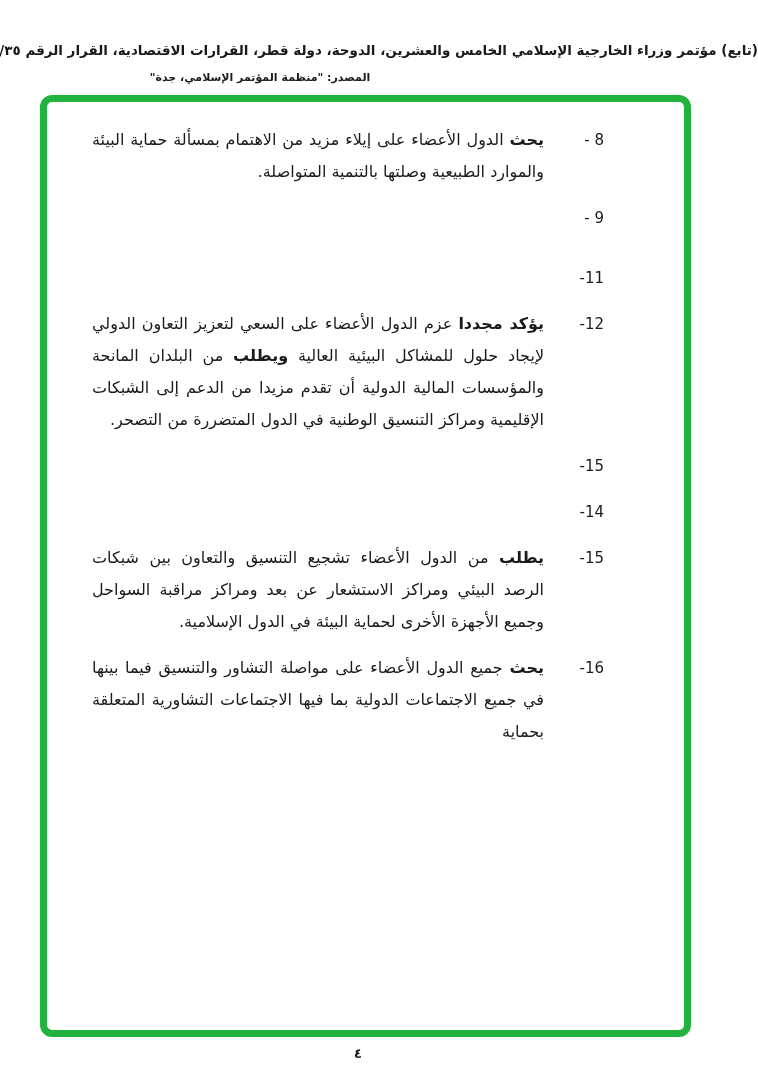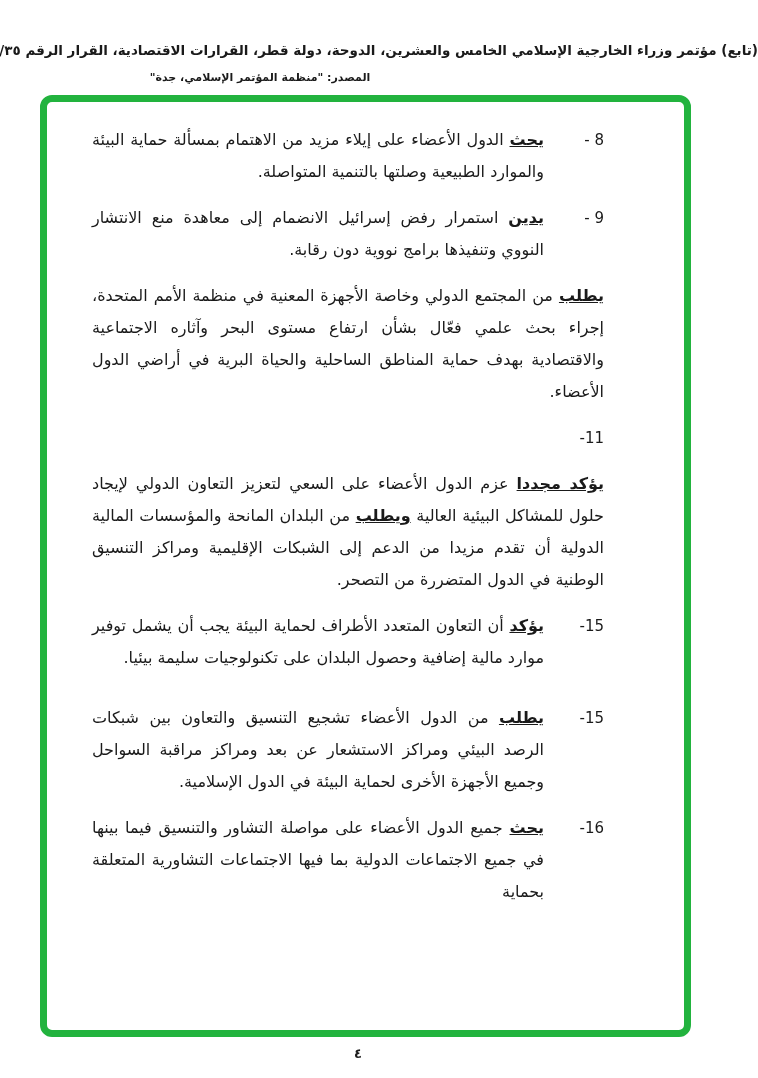--- a/index.html
+++ b/index.html
@@ -56,21 +56,21 @@
     line-height:32px;
     margin-left:26px;
     white-space:pre;
   }
   .item-text{
     flex:1;
     text-align:justify;
     font-size:16px;
     line-height:32px;
   }
-  .item-text b{ font-weight:bold;text-decoration:underline; }
+  .item-text b{ font-weight:bold; }
   .page-number{
     position:absolute; left:338px; top:1046px;
     width:40px; text-align:center;
     font-size:13px; font-weight:bold;
     direction:rtl;
   }
 </style>
 </head>
 <body>
 
@@ -82,36 +82,35 @@
 
   <div class="border-box"></div>
 
   <div class="content" id="resolution-list">
       <div class="item">
         <span class="item-marker">- 8</span>
         <div class="item-text"><b>يحث</b><span> الدول الأعضاء على إيلاء مزيد من الاهتمام بمسألة حماية البيئة والموارد الطبيعية وصلتها بالتنمية المتواصلة.</span></div>
       </div>
       <div class="item">
         <span class="item-marker">- 9</span>
-        <div class="item-text"><b>يدين</b><span> استمرار رفض إسرائيل الانضمام إلى معاهدة منع الانتشار النووي وتنفيذها برامج نووية دون رقابة.</span></div>
       </div>
       <div class="item">
-        <div class="item-text"><b>يطلب</b><span> من المجتمع الدولي وخاصة الأجهزة المعنية في منظمة الأمم المتحدة، إجراء بحث علمي فعّال بشأن ارتفاع مستوى البحر وآثاره الاجتماعية والاقتصادية بهدف حماية المناطق الساحلية والحياة البرية في أراضي الدول الأعضاء.</span></div>
       </div>
       <div class="item">
         <span class="item-marker">-11</span>
       </div>
       <div class="item">
+        <span class="item-marker">-12</span>
         <div class="item-text"><b>يؤكد مجددا</b><span> عزم الدول الأعضاء على السعي لتعزيز التعاون الدولي لإيجاد حلول للمشاكل البيئية العالية </span><b>ويطلب</b><span> من البلدان المانحة والمؤسسات المالية الدولية أن تقدم مزيدا من الدعم إلى الشبكات الإقليمية ومراكز التنسيق الوطنية في الدول المتضررة من التصحر.</span></div>
       </div>
       <div class="item">
         <span class="item-marker">-15</span>
-        <div class="item-text"><b>يؤكد</b><span> أن التعاون المتعدد الأطراف لحماية البيئة يجب أن يشمل توفير موارد مالية إضافية وحصول البلدان على تكنولوجيات سليمة بيئيا.</span></div>
       </div>
       <div class="item">
+        <span class="item-marker">-14</span>
       </div>
       <div class="item">
         <span class="item-marker">-15</span>
         <div class="item-text"><b>يطلب</b><span> من الدول الأعضاء تشجيع التنسيق والتعاون بين شبكات الرصد البيئي ومراكز الاستشعار عن بعد ومراكز مراقبة السواحل وجميع الأجهزة الأخرى لحماية البيئة في الدول الإسلامية.</span></div>
       </div>
       <div class="item">
         <span class="item-marker">-16</span>
         <div class="item-text"><b>يحث</b><span> جميع الدول الأعضاء على مواصلة التشاور والتنسيق فيما بينها في جميع الاجتماعات الدولية بما فيها الاجتماعات التشاورية المتعلقة بحماية</span></div>
       </div>
     </div>

